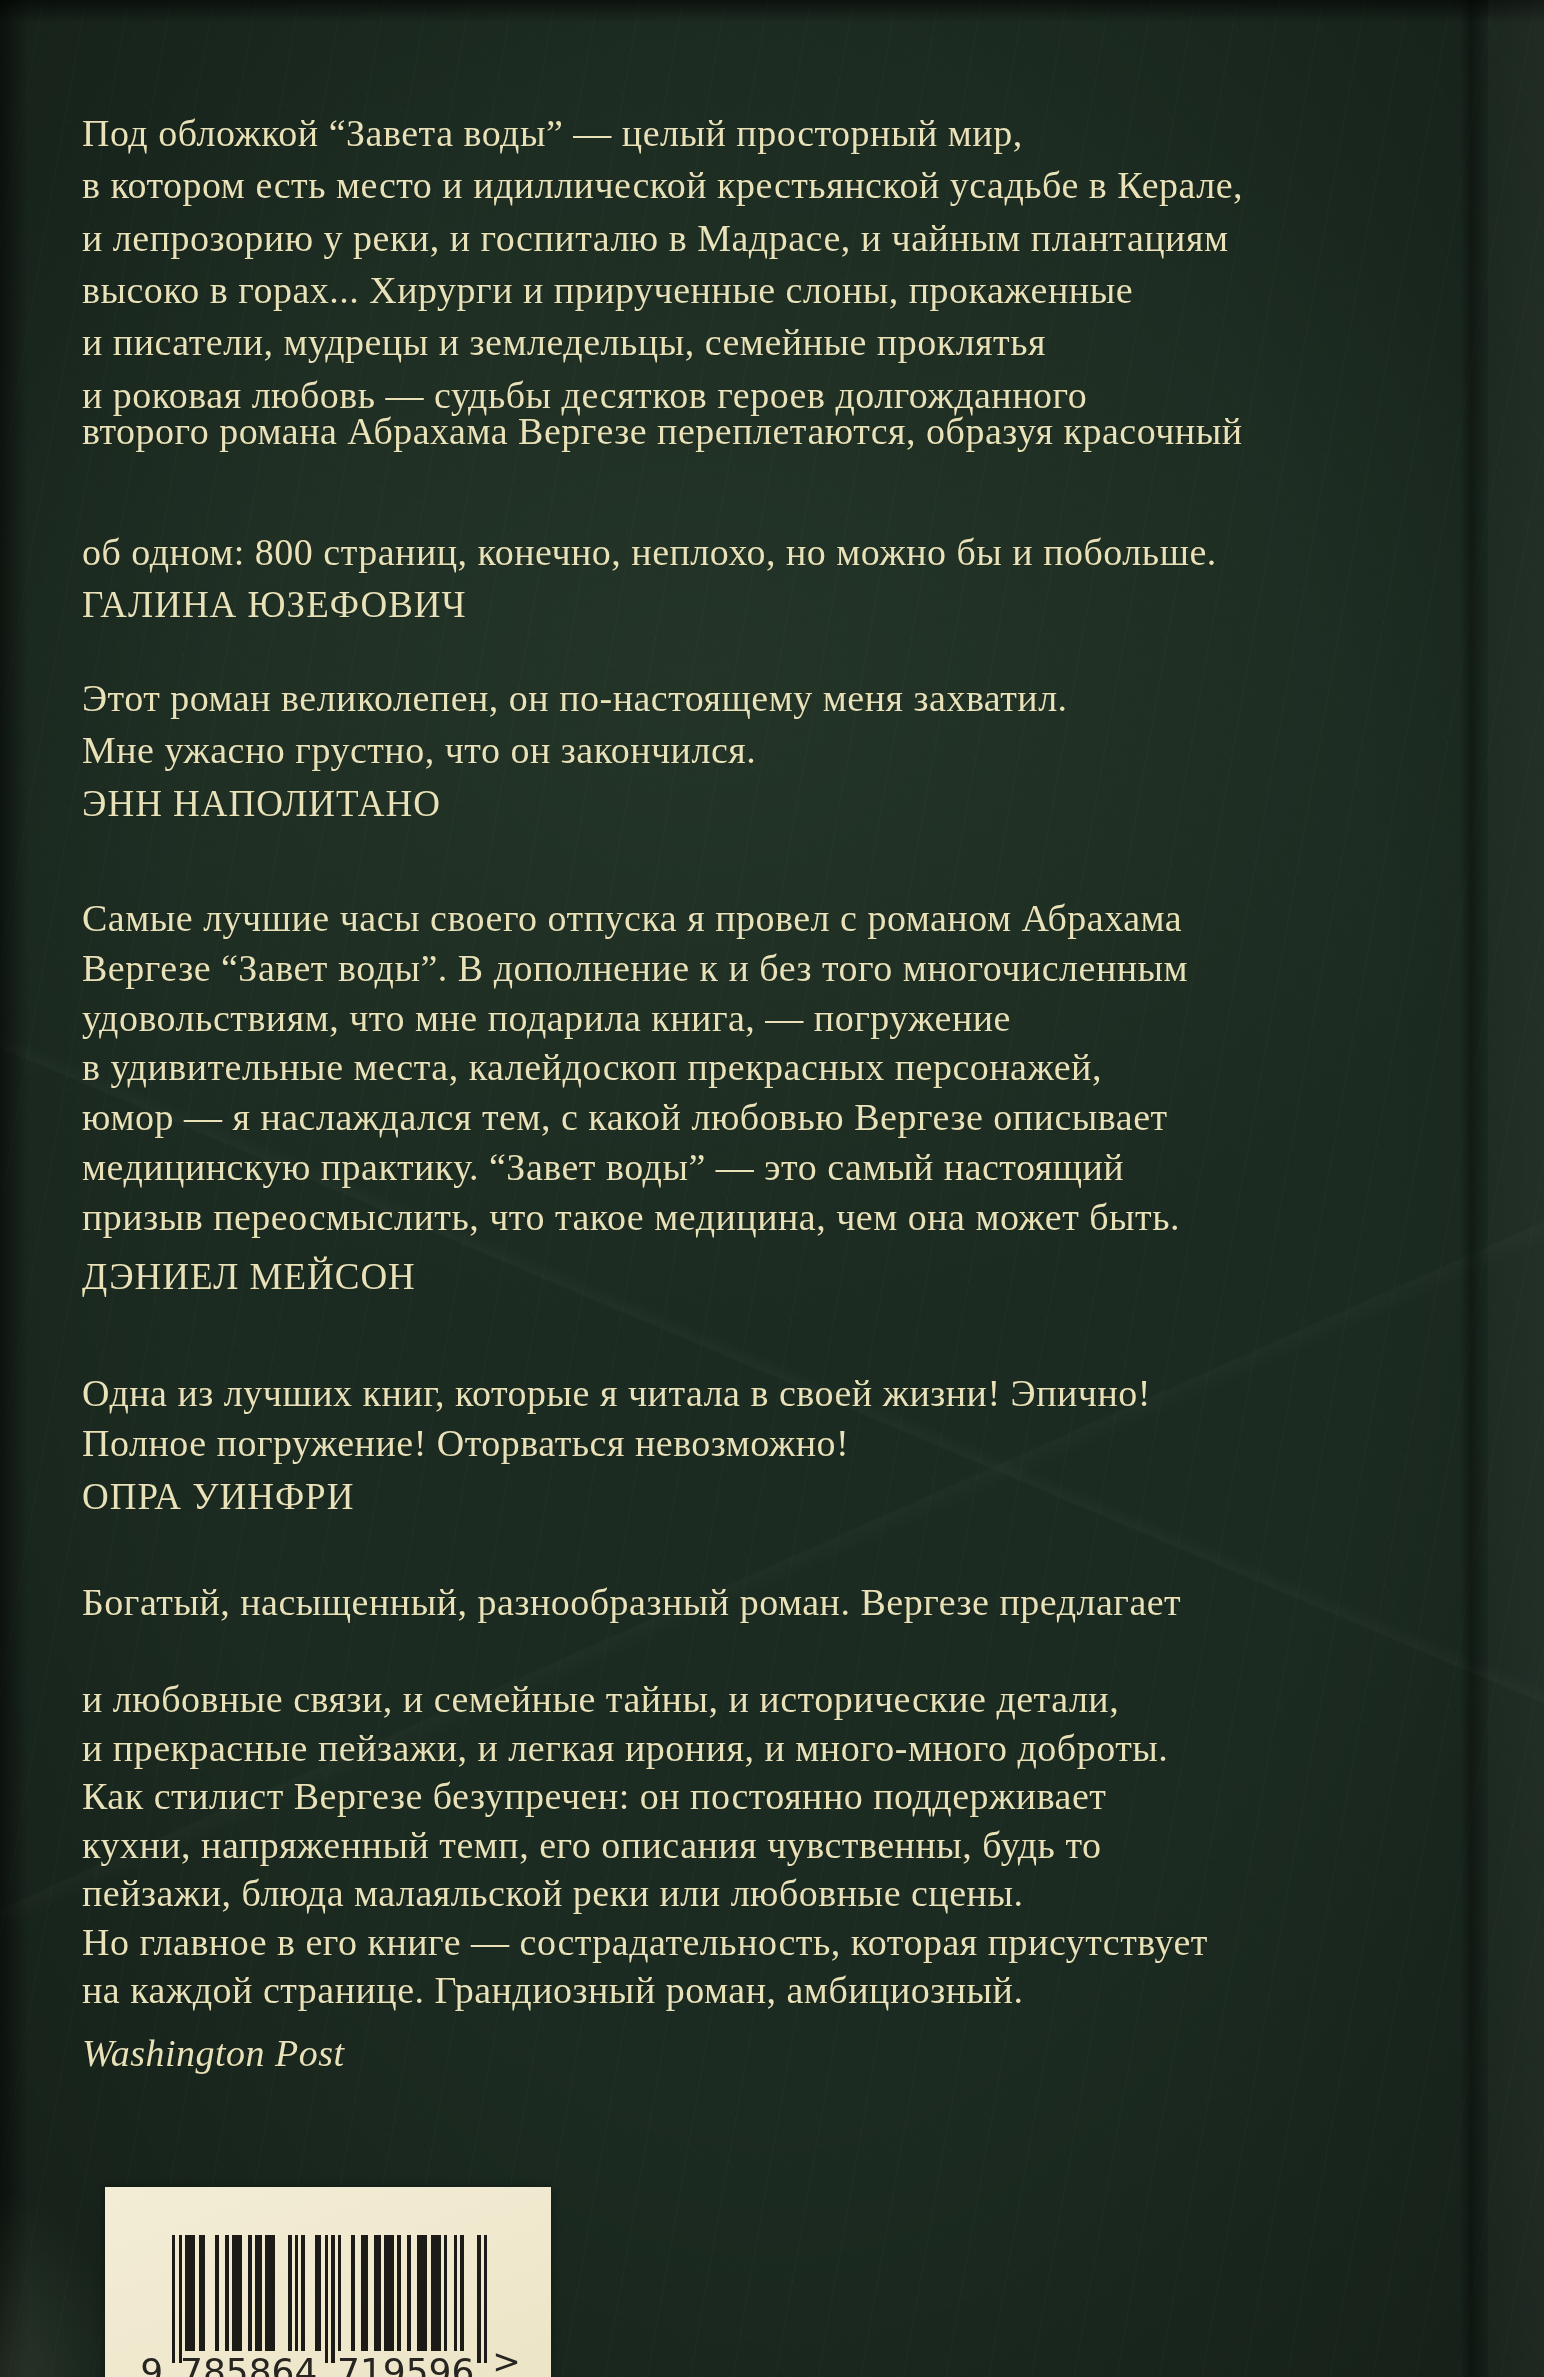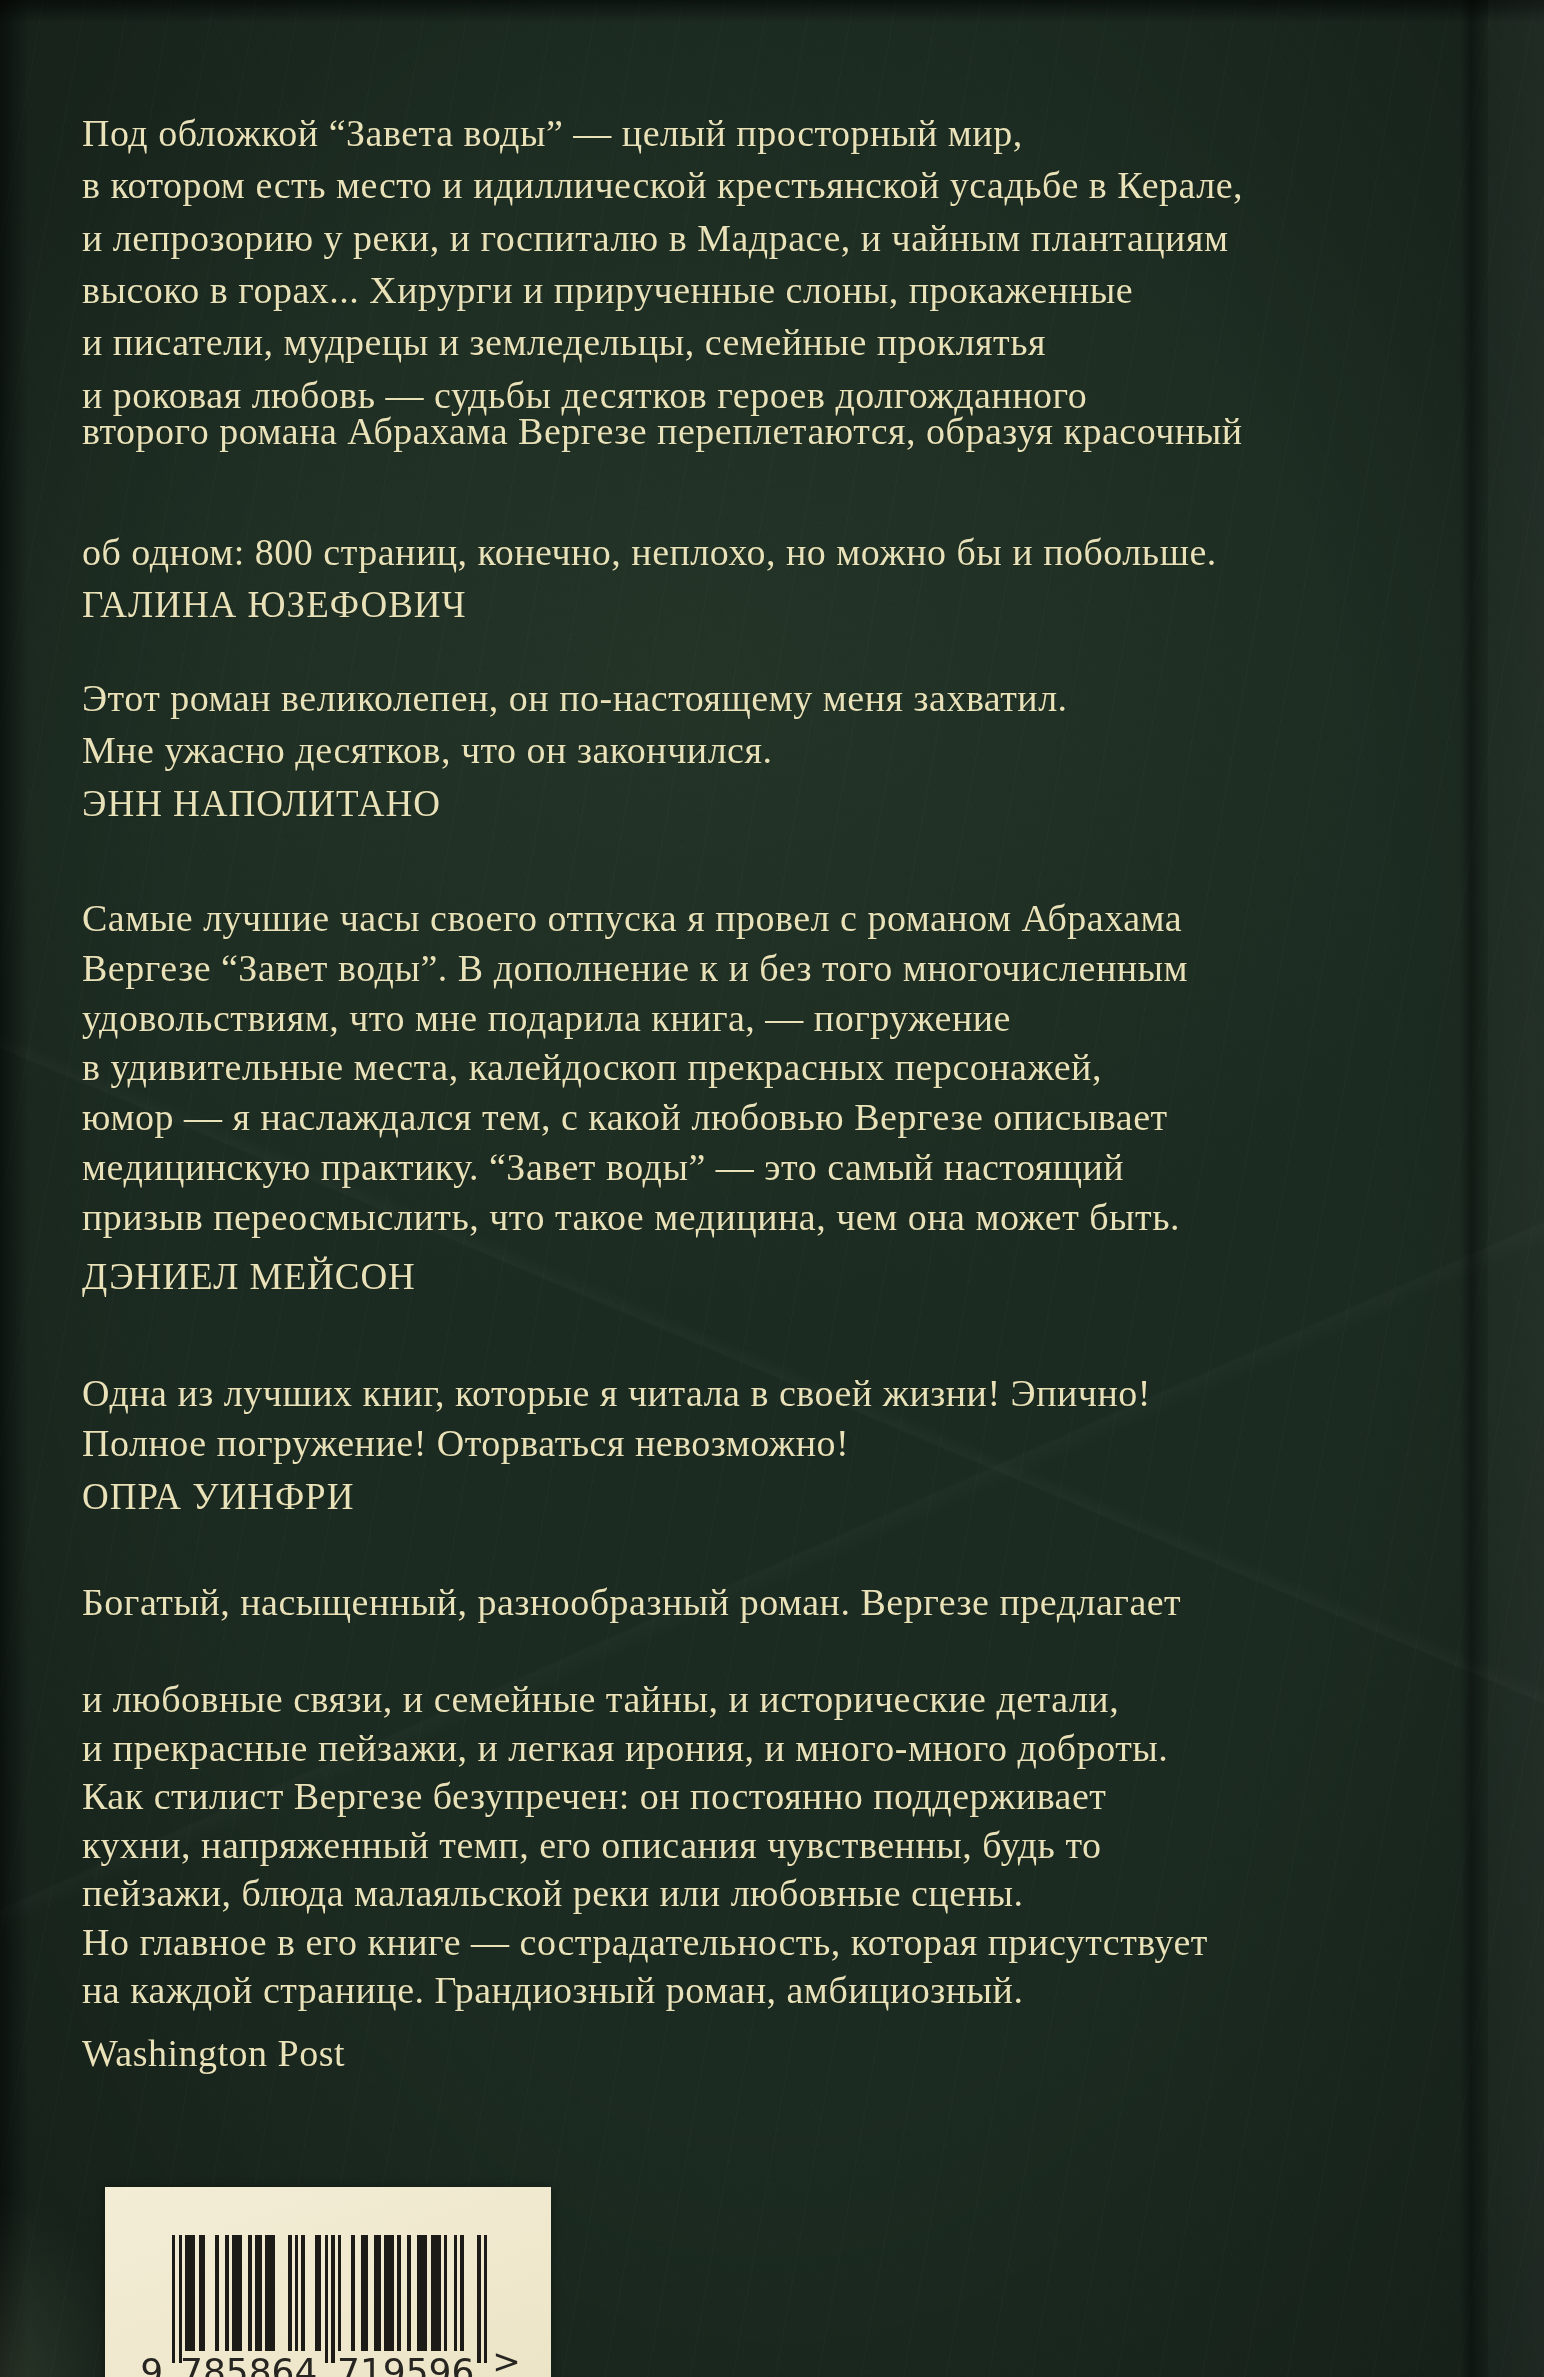--- a/index.html
+++ b/index.html
@@ -38,21 +38,21 @@
 
   
   .line{
     position:absolute;left:82px;
     color:#e9e1b8;
     font-size:38px;line-height:1;letter-spacing:0.5px;
     white-space:nowrap;
     text-shadow:0 0 1px rgba(0,0,0,0.35);
   }
   .attr{font-size:37px;letter-spacing:1px;}
-  .attr-italic{letter-spacing:0.5px;}
+  .attr-italic{font-style:italic;letter-spacing:0.5px;}
 
   
   .barcode-label{
     position:absolute;left:105px;top:2187px;width:446px;height:204px;
     background:linear-gradient(160deg,#f3edd6 0%,#efe8cd 60%,#ece4c6 100%);
     box-shadow:0 0 8.6px rgba(0,0,0,0.35);
   }
   .barcode-svg{position:absolute;left:67px;top:48px;width:315px;height:128px;fill:#1c1b17;}
   .bc-digit{
     position:absolute;top:167px;
@@ -82,21 +82,21 @@
   <div class="line" style="top:166px">в котором есть место и идиллической крестьянской усадьбе в Керале,</div>
   <div class="line" style="top:219px">и лепрозорию у реки, и госпиталю в Мадрасе, и чайным плантациям</div>
   <div class="line" style="top:271px">высоко в горах... Хирурги и прирученные слоны, прокаженные</div>
   <div class="line" style="top:323px">и писатели, мудрецы и земледельцы, семейные проклятья</div>
   <div class="line" style="top:376px">и роковая любовь — судьбы десятков героев долгожданного</div>
   <div class="line" style="top:412px">второго романа Абрахама Вергезе переплетаются, образуя красочный</div>
   <div class="line" style="top:533px">об одном: 800 страниц, конечно, неплохо, но можно бы и побольше.</div>
   <div class="line attr" style="top:586px">ГАЛИНА ЮЗЕФОВИЧ</div>
 
   <div class="line" style="top:679px">Этот роман великолепен, он по-настоящему меня захватил.</div>
-  <div class="line" style="top:731px">Мне ужасно десятков, что он закончился.</div>
+  <div class="line" style="top:731px">Мне ужасно грустно, что он закончился.</div>
   <div class="line attr" style="top:785px">ЭНН НАПОЛИТАНО</div>
 
   <div class="line" style="top:899px">Самые лучшие часы своего отпуска я провел с романом Абрахама</div>
   <div class="line" style="top:949px">Вергезе “Завет воды”. В дополнение к и без того многочисленным</div>
   <div class="line" style="top:999px">удовольствиям, что мне подарила книга, — погружение</div>
   <div class="line" style="top:1048px">в удивительные места, калейдоскоп прекрасных персонажей,</div>
   <div class="line" style="top:1098px">юмор — я наслаждался тем, с какой любовью Вергезе описывает</div>
   <div class="line" style="top:1148px">медицинскую практику. “Завет воды” — это самый настоящий</div>
   <div class="line" style="top:1198px">призыв переосмыслить, что такое медицина, чем она может быть.</div>
   <div class="line attr" style="top:1258px">ДЭНИЕЛ МЕЙСОН</div>

